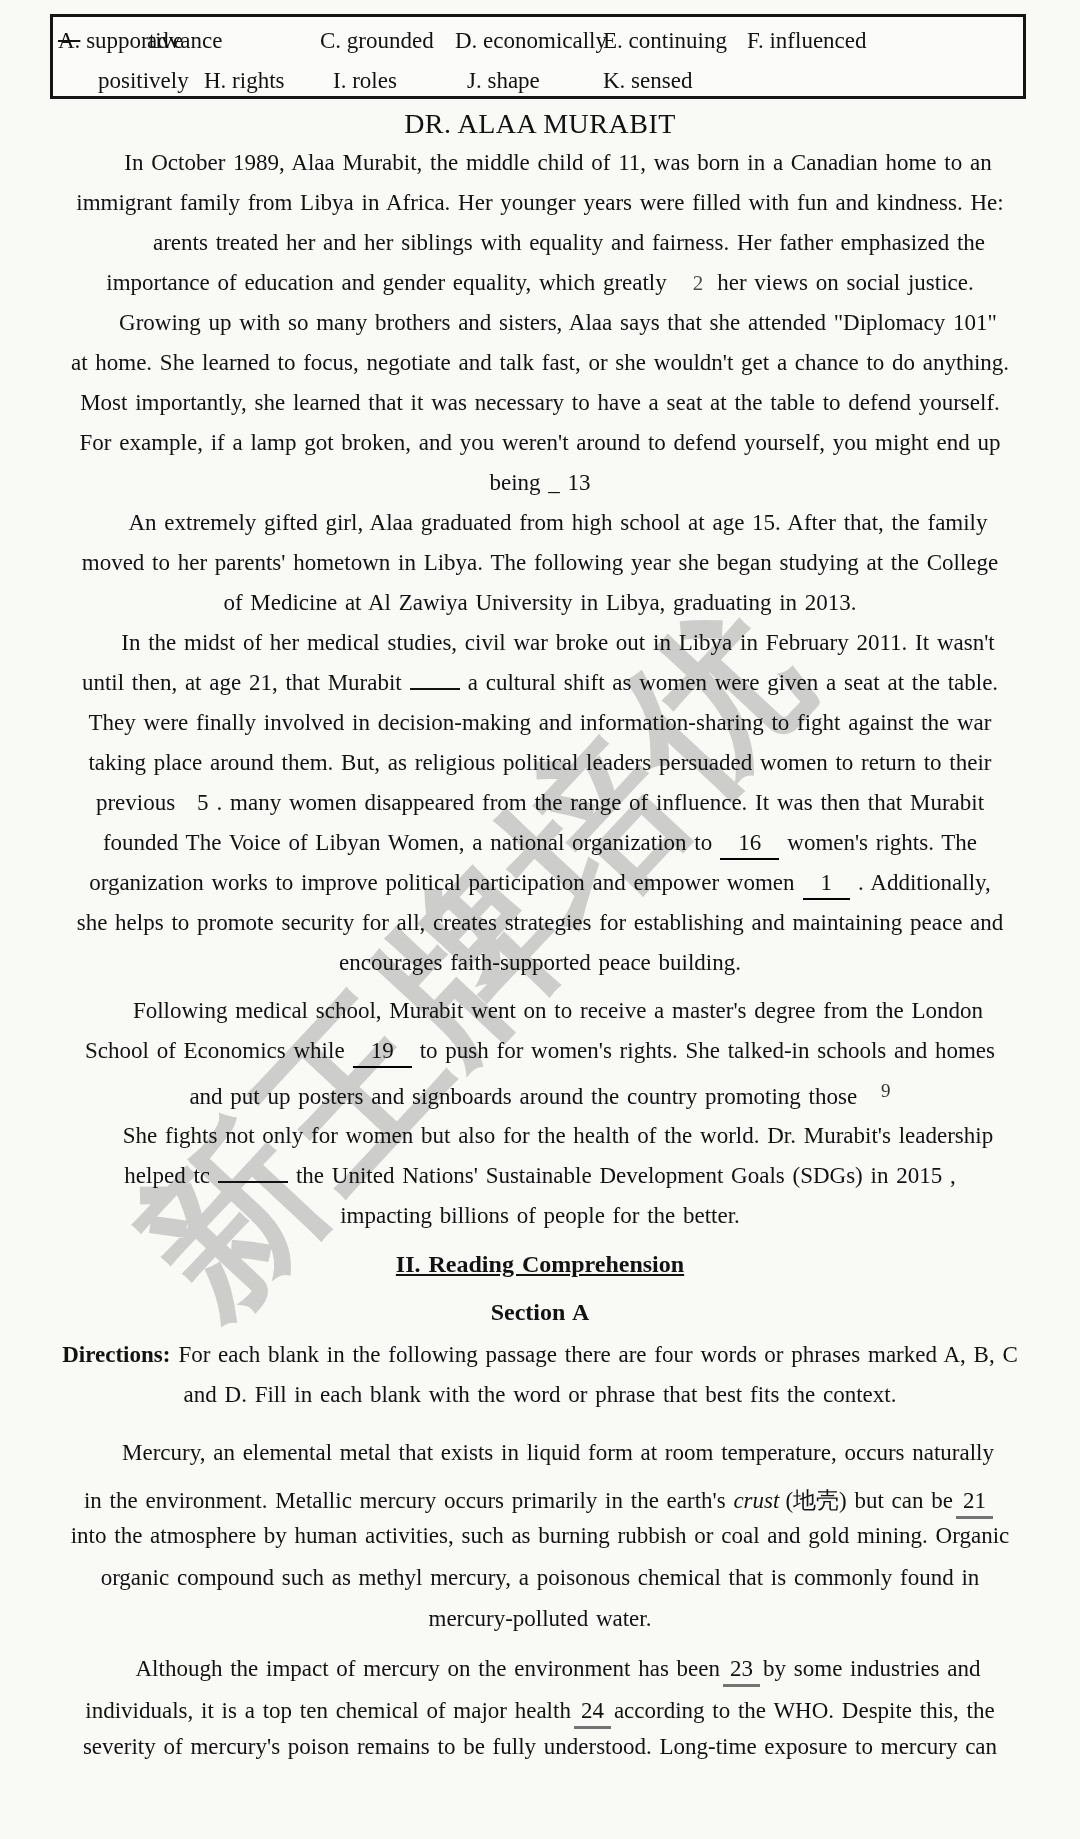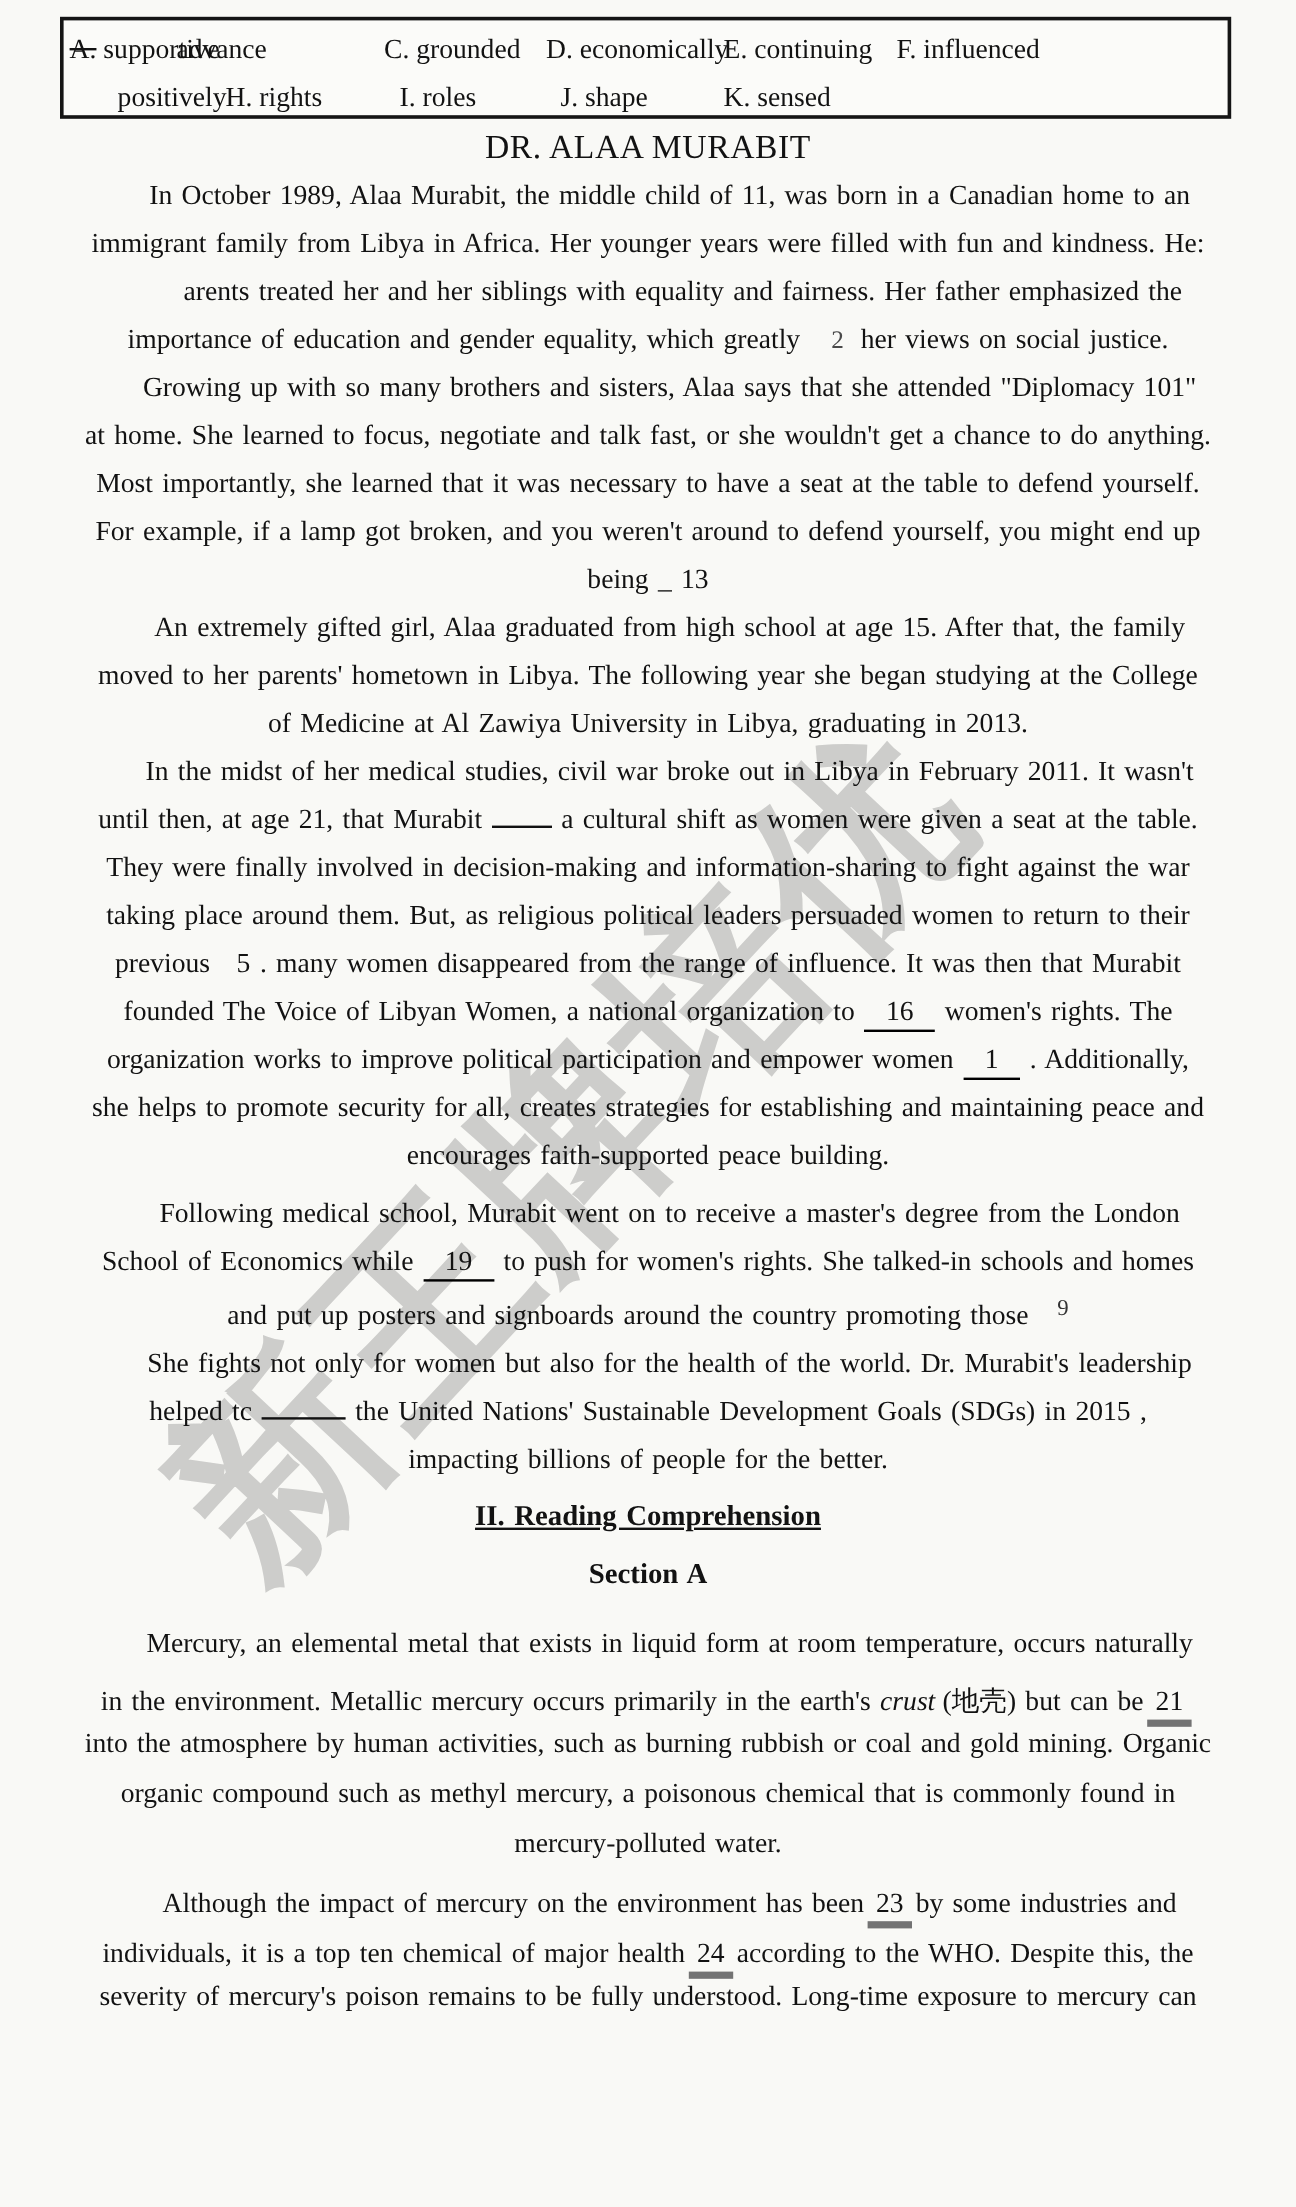--- a/index.html
+++ b/index.html
@@ -34,21 +34,21 @@
   .h1{margin-top:8px;text-decoration:underline;}
   .h2{margin-top:8px;}
   .dirs{margin-top:3px;}
   .p7{margin-top:17px;}
   .p7 .ln{line-height:41.5px;height:41.5px;}
   .p8{margin-top:2px;}
   .p8 .ln{line-height:42px;height:42px;}
   .blank{display:inline-block;border-bottom:2px solid #111;width:50px;height:24px;margin:0 8px;vertical-align:baseline;}
   .blank.w70{width:70px;}
   .bnum{display:inline-block;border-bottom:2px solid #000000;padding:0 18px;margin:0 8px;line-height:30px;height:30px;}
-  .unum{display:inline-block;border-bottom:6px solid #737373;padding:0 7px;margin:12px 3px;line-height:30px;height:30px;}
+  .unum{display:inline-block;border-bottom:3px solid #737373;padding:0 7px;margin:12px 3px;line-height:30px;height:30px;}
   .faint{color:#4a4a4a;font-size:21px;margin:0 14px 0 26px;}
   .sup9{font-size:19px;vertical-align:7px;margin-left:24px;color:#333;}
   .crust{font-style:italic;margin-right:6px;}
   .dir-rest{margin-left:8px;}
 </style>
 </head>
 <body>
 
 <div class="page">
 
@@ -57,21 +57,21 @@
   <div class="content">
 
     <div class="word-box">
       <span class="wb" style="left:5px;top:11px"><span class="strike">A.</span> <span>supportive</span></span>
       <span class="wb" style="left:94px;top:11px">advance</span>
       <span class="wb" style="left:267px;top:11px">C. grounded</span>
       <span class="wb" style="left:402px;top:11px">D. economically</span>
       <span class="wb" style="left:550px;top:11px">E. continuing</span>
       <span class="wb" style="left:694px;top:11px">F. influenced</span>
       <span class="wb" style="left:45px;top:51px">positively</span>
-      <span class="wb" style="left:135px;top:51px">H. rights</span>
+      <span class="wb" style="left:151px;top:51px">H. rights</span>
       <span class="wb" style="left:280px;top:51px">I. roles</span>
       <span class="wb" style="left:414px;top:51px">J. shape</span>
       <span class="wb" style="left:550px;top:51px">K. sensed</span>
     </div>
 
     <div class="title">DR. ALAA MURABIT</div>
 
     <div class="para">
       <div class="ln indent">In October 1989, Alaa Murabit, the middle child of 11, was born in a Canadian home to an</div>
       <div class="ln">immigrant family from Libya in Africa. Her younger years were filled with fun and kindness. He:</div>
@@ -113,20 +113,24 @@
 
     <div class="para p6">
       <div class="ln indent">She fights not only for women but also for the health of the world. Dr. Murabit's leadership</div>
       <div class="ln"><span>helped tc</span><span class="blank w70"></span><span>the United Nations' Sustainable Development Goals (SDGs) in 2015 ,</span></div>
       <div class="ln">impacting billions of people for the better.</div>
     </div>
 
     <div class="ln h-bold h1">II. Reading Comprehension</div>
     <div class="ln h-bold h2">Section A</div>
 
+    <div class="para dirs">
+      <div class="ln"><span class="h-bold" style="font-size:23px">Directions:</span><span class="dir-rest">For each blank in the following passage there are four words or phrases marked A, B, C</span></div>
+      <div class="ln">and D. Fill in each blank with the word or phrase that best fits the context.</div>
+    </div>
 
     <div class="para p7">
       <div class="ln indent">Mercury, an elemental metal that exists in liquid form at room temperature, occurs naturally</div>
       <div class="ln"><span>in the environment. Metallic mercury occurs primarily in the earth's</span>&nbsp;<span class="crust">crust</span><span>(地壳) but can be</span><span class="unum">21</span></div>
       <div class="ln">into the atmosphere by human activities, such as burning rubbish or coal and gold mining. Organic</div>
       <div class="ln">organic compound such as methyl mercury, a poisonous chemical that is commonly found in</div>
       <div class="ln">mercury-polluted water.</div>
     </div>
 
     <div class="para p8">

